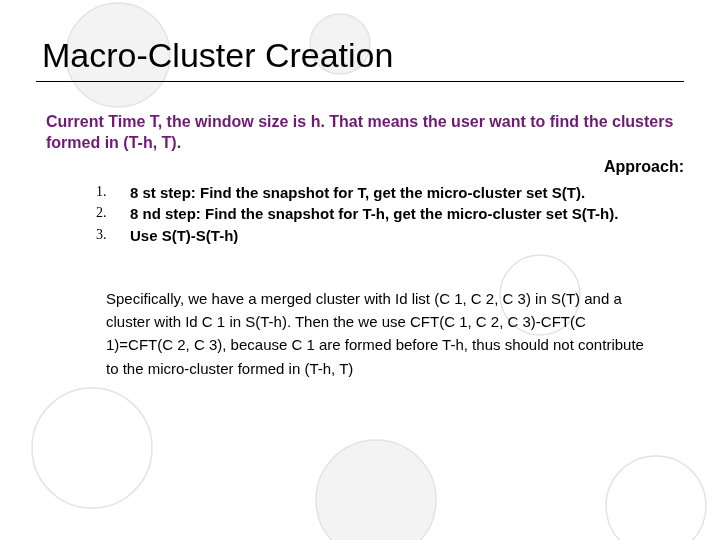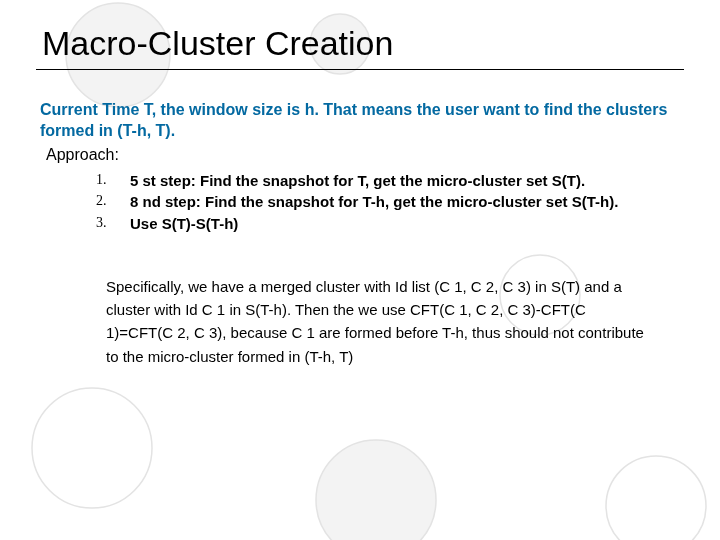--- a/index.html
+++ b/index.html
@@ -11,46 +11,47 @@
   }
   .bg-circles {
     position: absolute;
     inset: 0;
     z-index: 0;
   }
   .bg-circles svg { width: 720px; height: 540px; display: block; }
   .content {
     position: relative;
     z-index: 1;
-    padding: 24px 36px 0 36px;
+    padding: 36px 36px 0 36px;
   }
   .title {
     font-size: 34px;
     font-weight: 400;
     color: #000;
     margin-bottom: 6px;
     margin-left: 6px;
   }
   .underline {
     border: none;
     border-top: 1.5px solid #000;
     margin: 0 0 30px 0;
   }
   .intro {
     font-size: 16px;
     font-weight: bold;
-    color: #0369a1;
-    margin: 0 6px 4px 4px;
+    color: #701a75;
+    margin: 0 6px 4px 10px;
     line-height: 1.3;
   }
   .approach-label {
     font-size: 16px;
-    font-weight: normal;
+    font-weight: bold;
     color: #000;
     margin: 0 0 6px 10px;
+    text-align: right;
   }
   .steps {
     margin: 0 0 0 60px;
     font-size: 15px;
     font-weight: bold;
     color: #000;
     line-height: 1.45;
   }
   .step-row {
     display: flex;
@@ -89,21 +90,21 @@
 <div class="content">
   <h1 class="title">Macro-Cluster Creation</h1>
   <hr class="underline">
 
   <p class="intro">Current Time T, the window size is h. That means the user want to find the clusters formed in (T-h, T).</p>
   <p class="approach-label">Approach:</p>
 
   <div class="steps">
     <div class="step-row">
       <span class="step-num">1.</span>
-      <span class="step-text">5 st step: Find the snapshot for T, get the micro-cluster set S(T).</span>
+      <span class="step-text">8 st step: Find the snapshot for T, get the micro-cluster set S(T).</span>
     </div>
     <div class="step-row">
       <span class="step-num">2.</span>
       <span class="step-text">8 nd step: Find the snapshot for T-h, get the micro-cluster set S(T-h).</span>
     </div>
     <div class="step-row">
       <span class="step-num">3.</span>
       <span class="step-text">Use S(T)-S(T-h)</span>
     </div>
   </div>

